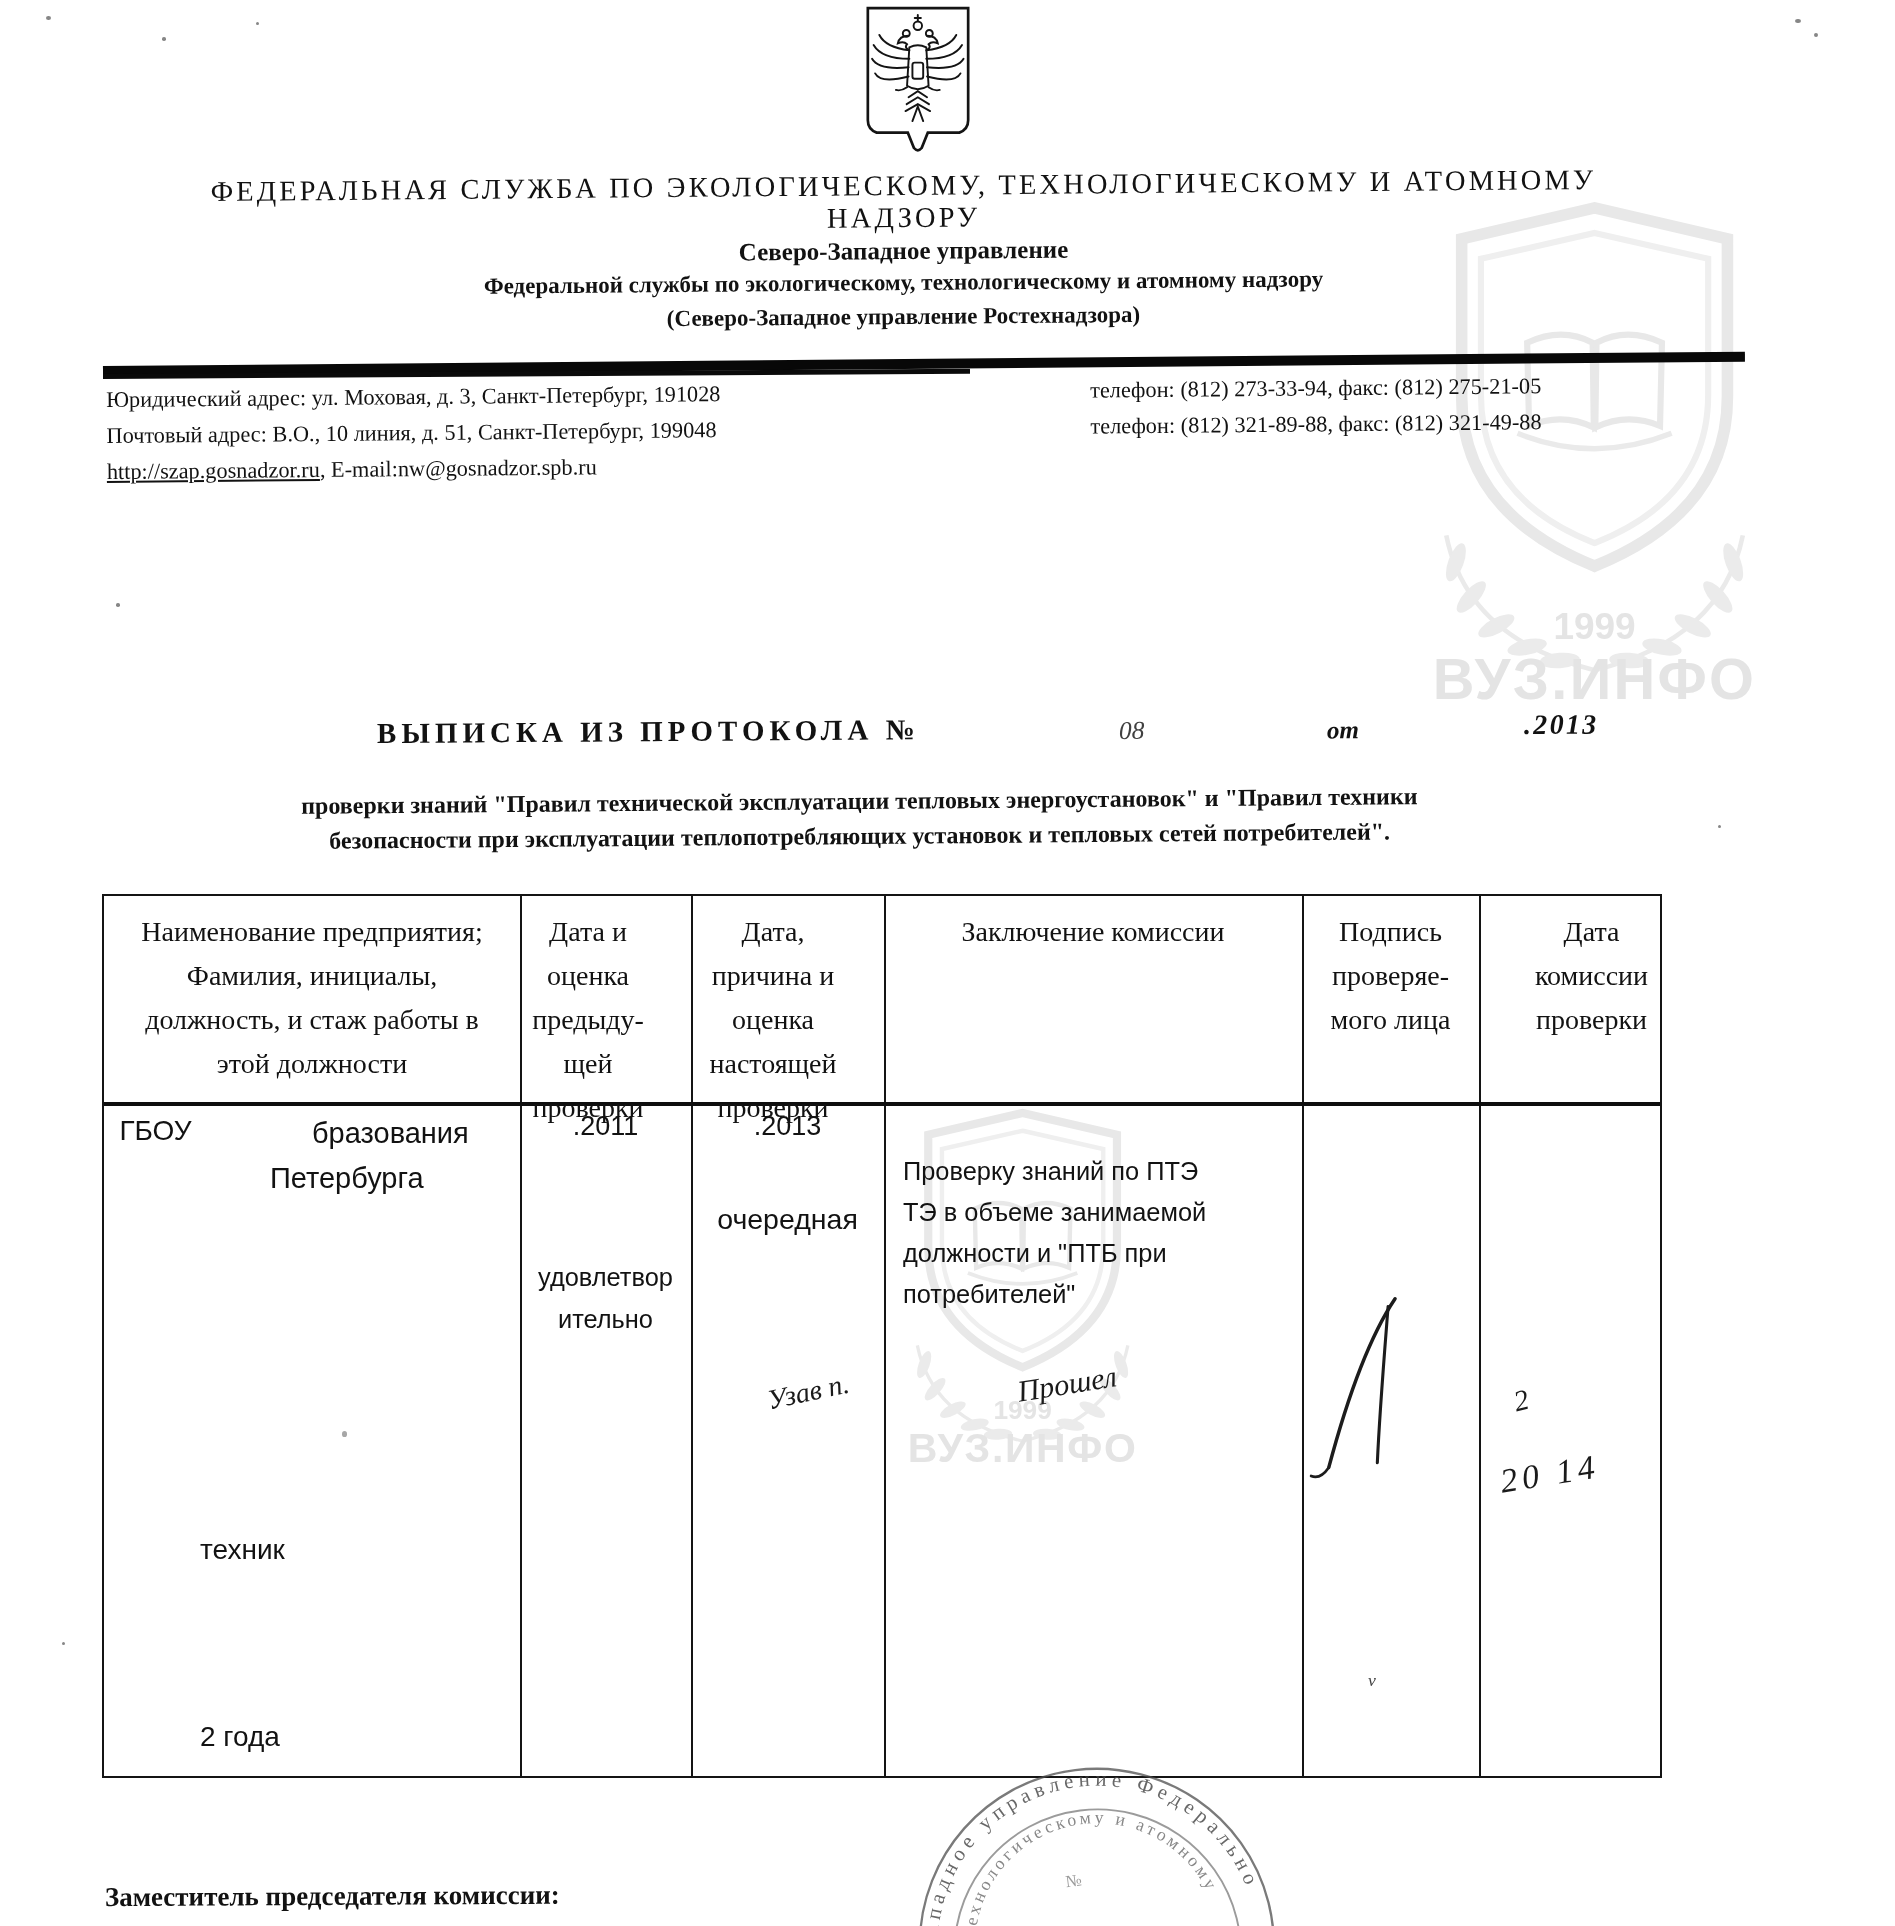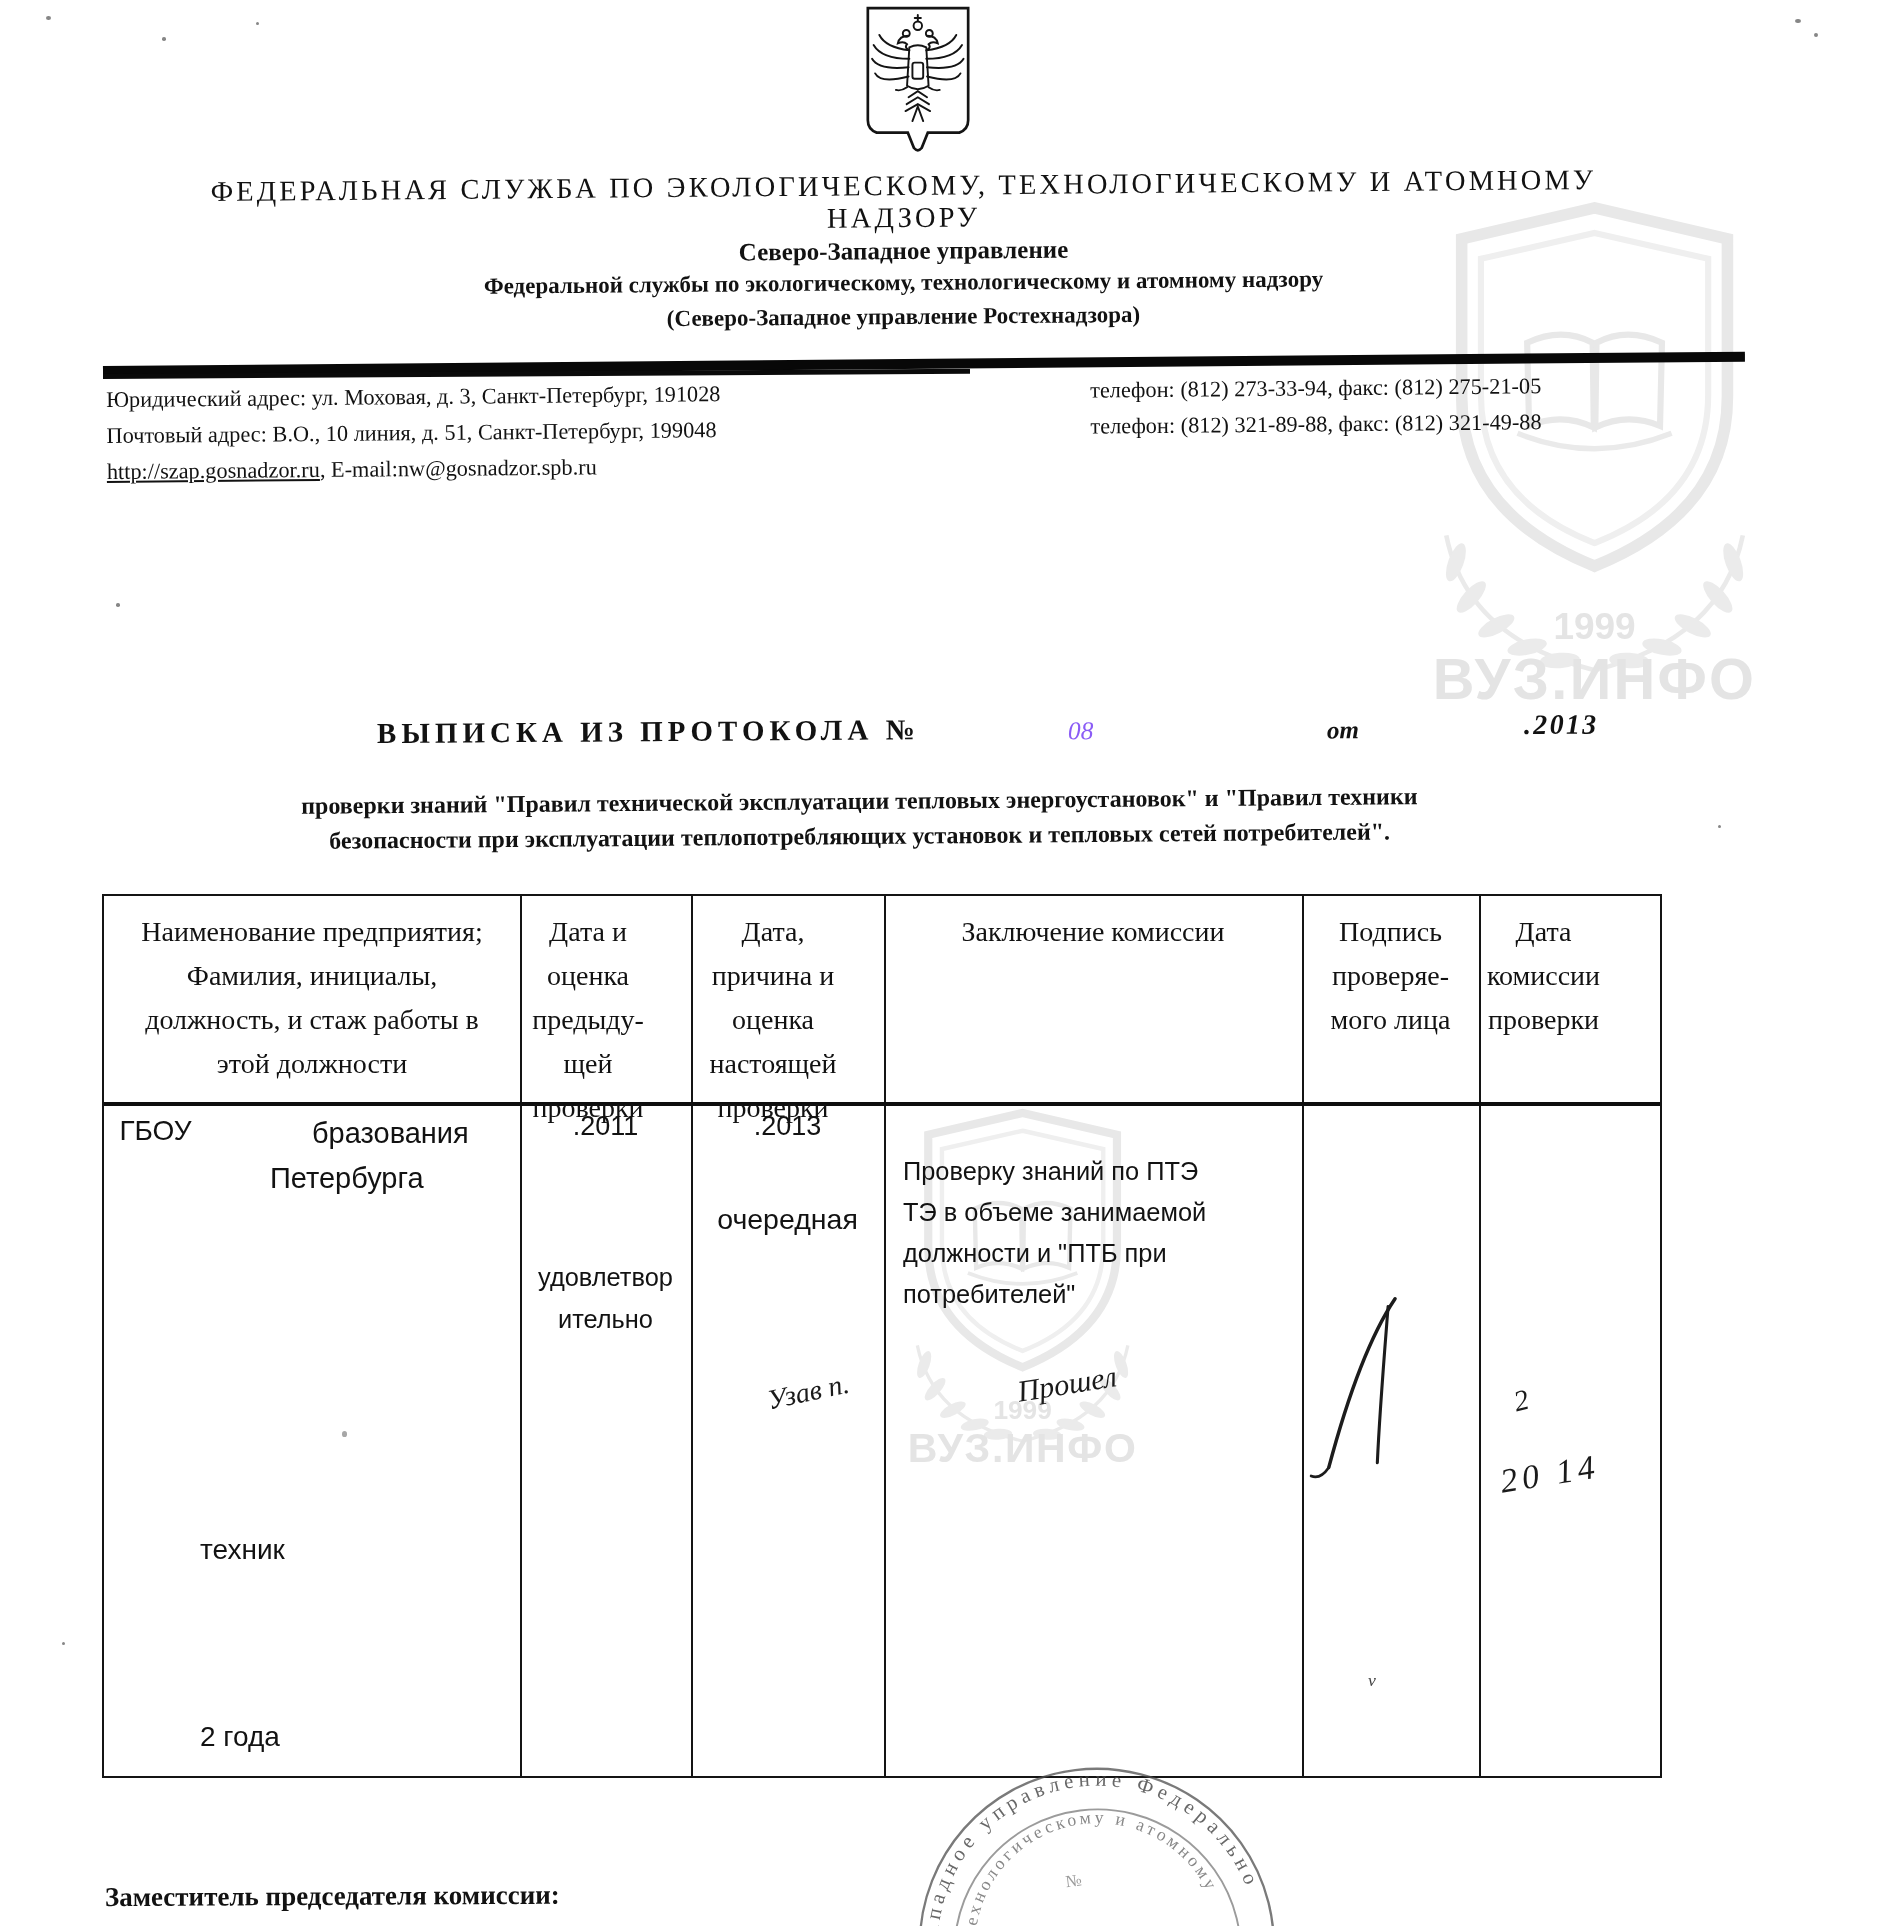--- a/index.html
+++ b/index.html
@@ -97,21 +97,21 @@
       <span class="abs" style="left:984px;top:0;">телефон: (812) 273-33-94, факс: (812) 275-21-05</span>
       <span class="abs" style="left:0;top:36px;">Почтовый адрес: В.О., 10 линия, д. 51, Санкт-Петербург, 199048</span>
       <span class="abs" style="left:984px;top:36px;">телефон: (812) 321-89-88, факс: (812) 321-49-88</span>
       <span class="abs" style="left:0;top:72px;">
         <span style="text-decoration:underline;">http://szap.gosnadzor.ru</span><span>, E-mail:nw@gosnadzor.spb.ru</span>
       </span>
     </div>
 
     <div class="abs" style="left:0;top:0;width:1895px;transform:rotate(-0.4deg);transform-origin:385px 732px;">
       <span class="abs serif b" style="left:377px;top:717px;font-size:29px;letter-spacing:5px;">ВЫПИСКА ИЗ ПРОТОКОЛА №</span>
-      <span class="abs serif i" style="left:1068px;top:721px;font-size:25.4px;color:#8b5cf6;">08</span>
+      <span class="abs serif i" style="left:1119px;top:721px;font-size:25.4px;color:#404040;">08</span>
       <span class="abs serif b i" style="left:1327px;top:723px;font-size:25px;">от</span>
       <span class="abs serif b i" style="left:1524px;top:717px;font-size:28px;letter-spacing:2.3px;">.2013</span>
     </div>
 
     <div class="abs serif b ctr" style="left:87px;top:784px;width:1545px;font-size:24px;line-height:35px;transform:rotate(-0.5deg);">
       <div>проверки знаний "Правил технической эксплуатации тепловых энергоустановок" и "Правил техники</div>
       <div>безопасности при эксплуатации теплопотребляющих установок и тепловых сетей потребителей".</div>
     </div>
 
     <div class="abs" style="left:102px;top:894px;width:1560px;height:884px;border:2.3px solid #141414;box-sizing:border-box;">
@@ -143,21 +143,21 @@
         <span>проверки</span>
       </div>
       <div class="th serif" style="left:780px;width:418px;">
         <span>Заключение комиссии</span>
       </div>
       <div class="th serif" style="left:1198px;width:177px;">
         <span>Подпись</span><br>
         <span>проверяе-</span><br>
         <span>мого лица</span>
       </div>
-      <div class="th serif" style="left:1366px;width:147px;">
+      <div class="th serif" style="left:1414px;width:147px;">
         <span>Дата</span><br>
         <span>комиссии</span><br>
         <span>проверки</span>
       </div>
 
       <span class="abs sans" style="left:15.4px;top:219px;font-size:28px;">ГБОУ</span>
       <span class="abs sans" style="left:208px;top:221px;font-size:29px;">бразования</span>
       <span class="abs sans" style="left:166px;top:266px;font-size:29px;">Петербурга</span>
       <span class="abs sans" style="left:96px;top:638px;font-size:28px;">техник</span>
       <span class="abs sans" style="left:96px;top:825px;font-size:28px;">2 года</span>

